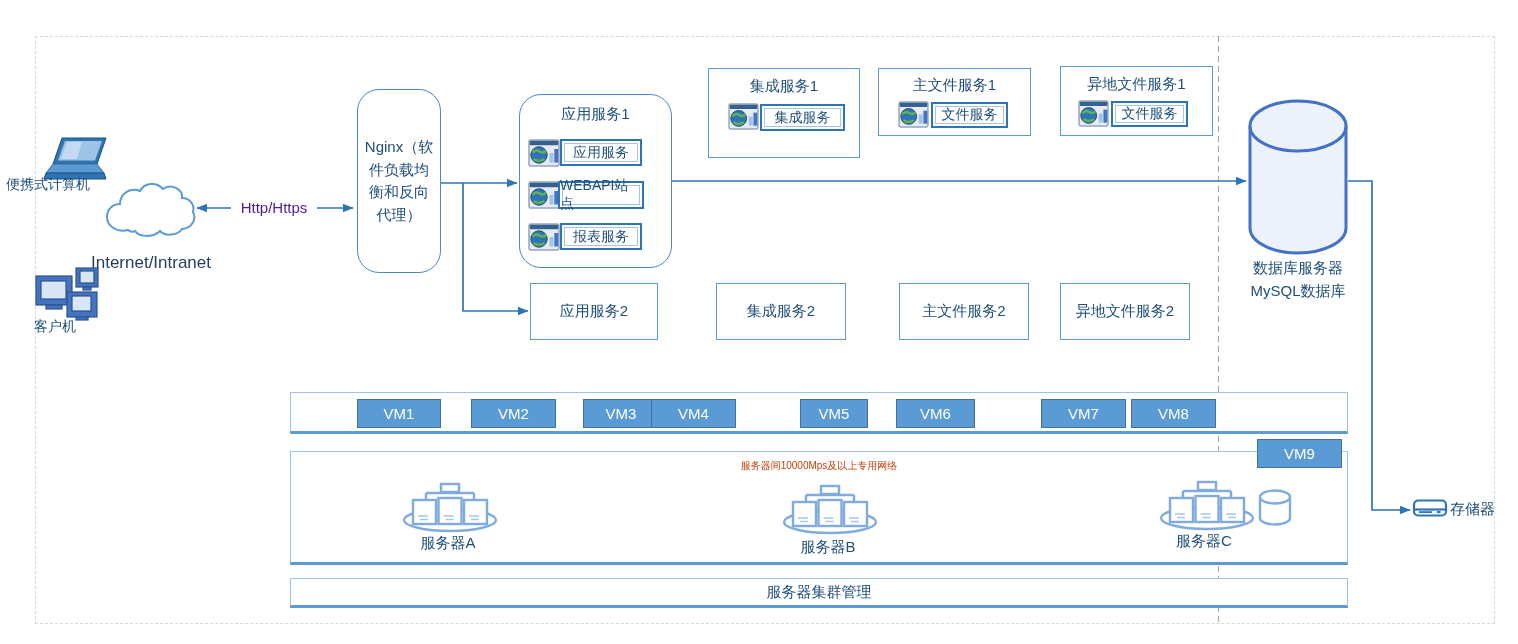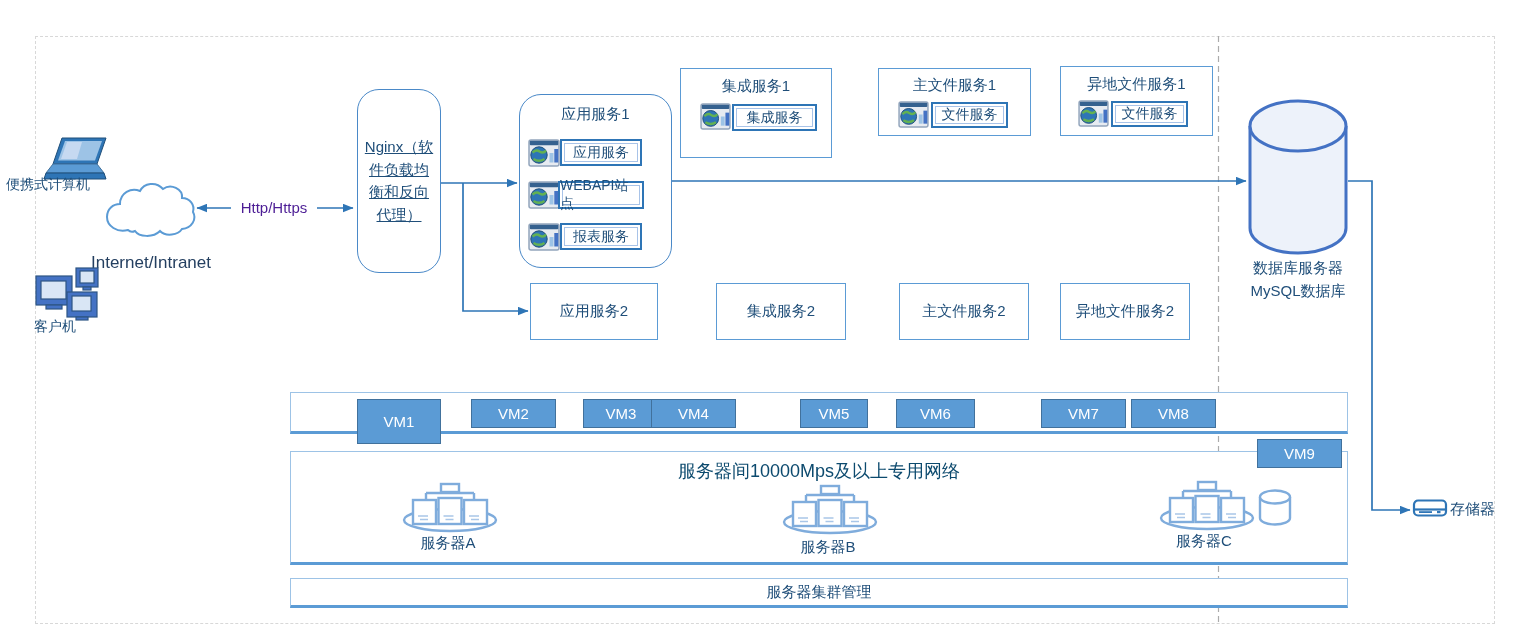--- a/index.html
+++ b/index.html
@@ -33,27 +33,27 @@
     position:absolute;background:#fff;border:1px solid #9DC3E6;border-bottom:3px solid #5B9BD5;
     box-sizing:border-box;z-index:2;
   }
   .vm{
     position:absolute;z-index:3;background:#5B9BD5;border:1.5px solid #41719C;
     box-sizing:border-box;display:flex;align-items:center;justify-content:center;
     color:#fff;font-size:15px;
   }
   .nginx-text{
     position:absolute;inset:0;display:flex;align-items:center;justify-content:center;
-    text-align:center;font-size:15px;line-height:1.5;padding:0 5px;color:#1F4E79;text-decoration:underline;
+    text-align:center;font-size:15px;line-height:1.5;padding:0 5px;color:#1F4E79;
   }
   .http-label{
     position:absolute;z-index:2;background:#fff;padding:0 3px;font-size:15px;
     color:#4c1d95;text-align:center;
   }
-  .net-label{color:#0c4a6e;font-size:18px;}
+  .net-label{color:#c2410c;font-size:10px;}
 </style>
 </head>
 <body>
 
 <div id="canvas">
 
   <svg width="0" height="0" style="position:absolute" aria-hidden="true">
     <defs>
       <g id="sym-iis">
         <rect x="1" y="1" width="30" height="26" rx="2" fill="#E7EBF1" stroke="#93A5BC" stroke-width="1.5"></rect>
@@ -146,21 +146,21 @@
     <svg class="icon-abs" style="left:8px;top:86px;" width="32" height="28" viewBox="0 0 32 28">
         <use href="#sym-iis"></use>
       </svg>
     <div class="chip" style="left:38px;top:86px;width:86px;height:28px;">WEBAPI站点</div>
     <svg class="icon-abs" style="left:8px;top:128px;" width="32" height="28" viewBox="0 0 32 28">
         <use href="#sym-iis"></use>
       </svg>
     <div class="chip" style="left:40px;top:128px;width:82px;height:27px;">报表服务</div>
   </div>
 
-  <div class="node" style="left:680px;top:68px;width:152px;height:90px;">
+  <div class="node" style="left:708px;top:68px;width:152px;height:90px;">
     <div class="node-title" style="top:8px;">集成服务1</div>
     <svg class="icon-abs" style="left:19px;top:34px;" width="31" height="27" viewBox="0 0 32 28">
         <use href="#sym-iis"></use>
       </svg>
     <div class="chip" style="left:51px;top:35px;width:85px;height:27px;">集成服务</div>
   </div>
 
   <div class="node" style="left:878px;top:68px;width:153px;height:68px;">
     <div class="node-title" style="top:7px;">主文件服务1</div>
     <svg class="icon-abs" style="left:19px;top:32px;" width="31" height="27" viewBox="0 0 32 28">
@@ -191,21 +191,21 @@
   </div>
 
   <svg class="icon-abs" style="left:1248px;top:98px;z-index:2" width="100" height="158" viewBox="0 0 100 158">
     <path d="M2,28 v102 a48,25 0 0 0 96,0 v-102" fill="#EDF2FA" stroke="#4472C4" stroke-width="3"></path>
     <ellipse cx="50" cy="28" rx="48" ry="25" fill="#EDF2FA" stroke="#4472C4" stroke-width="3"></ellipse>
   </svg>
   <div class="freelabel centered" style="left:1238px;top:259px;width:120px;">数据库服务器</div>
   <div class="freelabel centered" style="left:1238px;top:282px;width:120px;">MySQL数据库</div>
 
   <div class="rack" style="left:290px;top:392px;width:1058px;height:42px;"></div>
-  <div class="vm" style="left:357px;top:399px;width:84px;height:45px;">VM1</div>
+  <div class="vm" style="left:357px;top:399px;width:84px;height:29px;">VM1</div>
   <div class="vm" style="left:471px;top:399px;width:85px;height:29px;">VM2</div>
   <div class="vm" style="left:565px;top:399px;width:76px;height:29px;margin-left:18px;">VM3</div>
   <div class="vm" style="left:651px;top:399px;width:85px;height:29px;">VM4</div>
   <div class="vm" style="left:800px;top:399px;width:68px;height:29px;">VM5</div>
   <div class="vm" style="left:896px;top:399px;width:79px;height:29px;">VM6</div>
   <div class="vm" style="left:1041px;top:399px;width:85px;height:29px;">VM7</div>
   <div class="vm" style="left:1131px;top:399px;width:85px;height:29px;">VM8</div>
   <div class="vm" style="left:1257px;top:399px;width:85px;height:29px;margin-top:40px;">VM9</div>
 
   <div class="rack" style="left:290px;top:451px;width:1058px;height:114px;">

